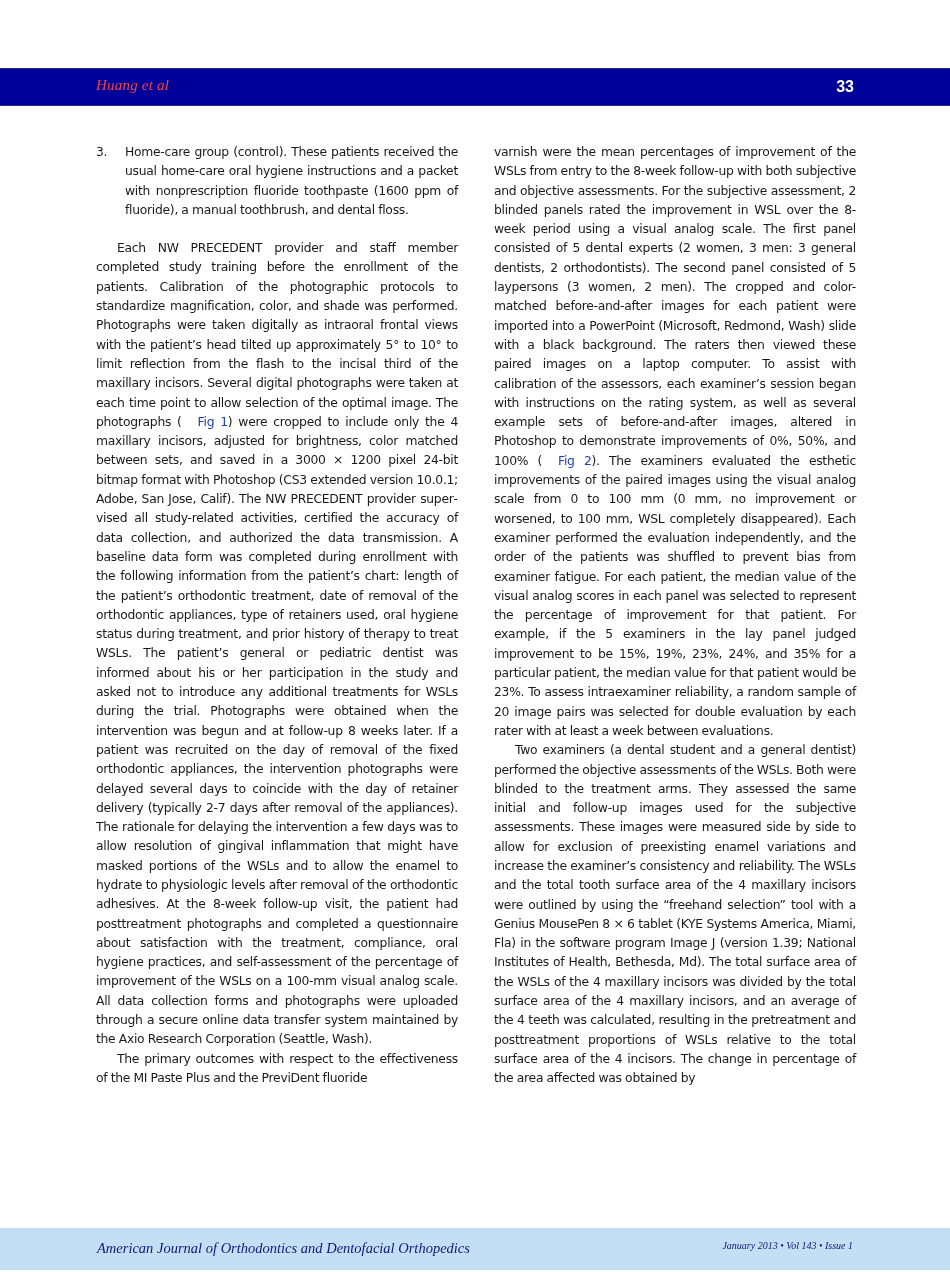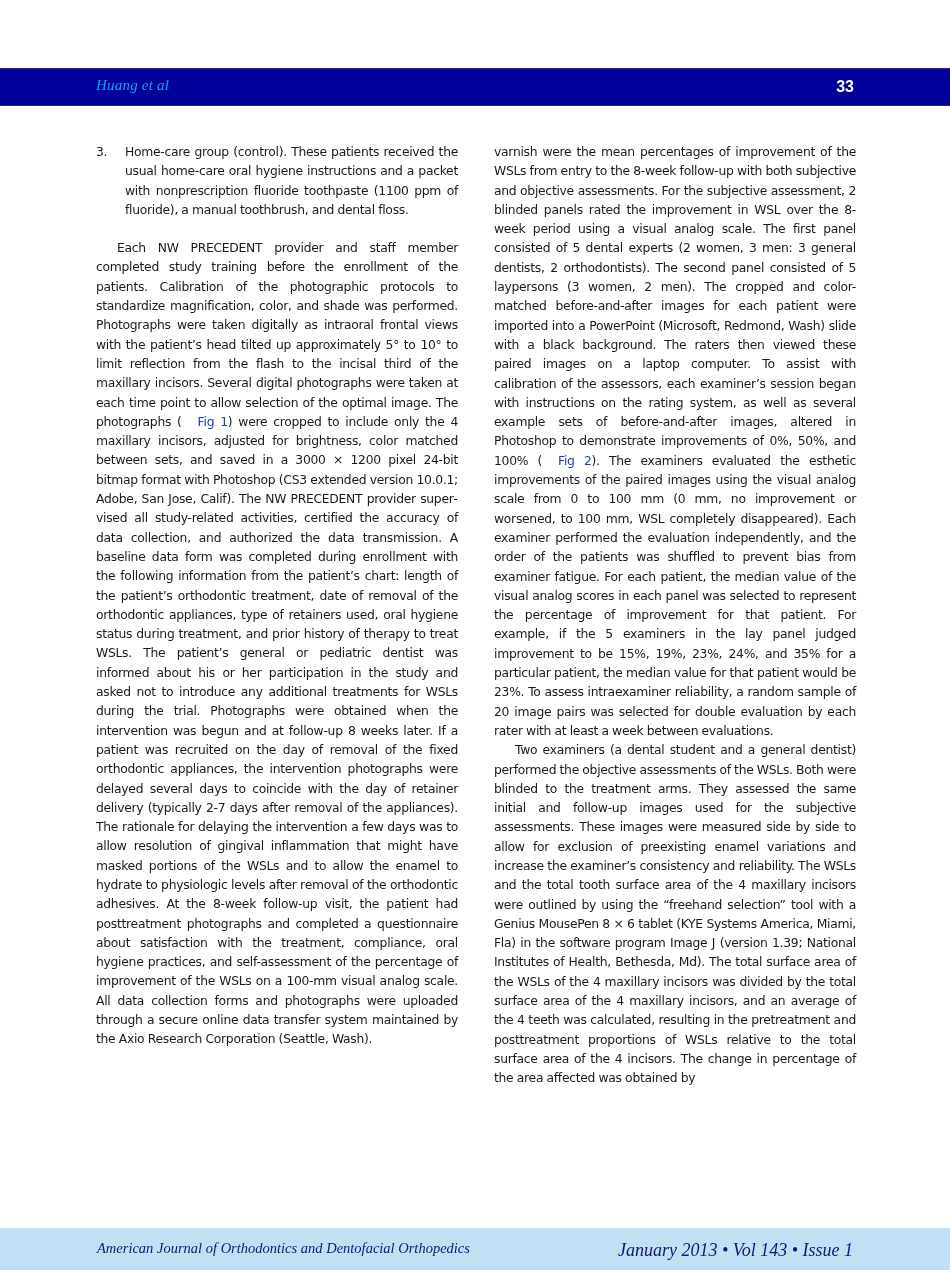--- a/index.html
+++ b/index.html
@@ -17,21 +17,21 @@
       left: 0; top: 68px;
       width: 950px; height: 38px;
       background: #00009a;
       border-top: 1px solid #2a2a7a;
       border-bottom: 1px solid #2a2a7a;
       box-sizing: border-box;
     }
     .running-head {
       position: absolute;
       left: 96px; top: 8px;
-      color: #0ea5e9;
+      color: #ef4444;
       font-family: "Liberation Serif", serif;
       font-style: italic;
       font-size: 15px;
       letter-spacing: 0.2px;
     }
     .page-number {
       position: absolute;
       right: 96px; top: 9px;
       color: #ffffff;
       font-family: "Liberation Sans", sans-serif;
@@ -78,37 +78,38 @@
       font-family: "Liberation Serif", serif;
       font-style: italic;
       font-size: 14.5px;
     }
     .issue-info {
       position: absolute;
       right: 97px; top: 12px;
       color: #16167a;
       font-family: "Liberation Serif", serif;
       font-style: italic;
-      font-size: 18px;
+      font-size: 10px;
     }
   </style>
 </head>
 <body>
 
 <div class="header-bar">
   <span class="running-head">Huang et al</span>
   <span class="page-number">33</span>
 </div>
 
 <div class="column col-left">
   <div class="list-item">
     <span class="list-num">3.</span>
-    <span class="list-text">Home-care group (control). These patients received the usual home-care oral hygiene instructions and a packet with nonprescription fluoride toothpaste (1100 ppm of fluoride), a manual toothbrush, and dental floss.</span>
+    <span class="list-text">Home-care group (control). These patients received the usual home-care oral hygiene instructions and a packet with nonprescription fluoride toothpaste (1600 ppm of fluoride), a manual toothbrush, and dental floss.</span>
   </div>
   <p class="para-first"><span>Each NW PRECEDENT provider and staff member completed study training before the enrollment of the patients. Calibration of the photographic protocols to standardize magnification, color, and shade was per­formed. Photographs were taken digitally as intraoral frontal views with the patient’s head tilted up approxi­mately 5° to 10° to limit reflection from the flash to the incisal third of the maxillary incisors. Several digital photographs were taken at each time point to allow se­lection of the optimal image. The photographs (</span><a class="link">Fig 1</a><span>) were cropped to include only the 4 maxillary incisors, ad­justed for brightness, color matched between sets, and saved in a 3000 × 1200 pixel 24-bit bitmap format with Photoshop (CS3 extended version 10.0.1; Adobe, San Jose, Calif). The NW PRECEDENT provider super­vised all study-related activities, certified the accuracy of data collection, and authorized the data transmission. A baseline data form was completed during enrollment with the following information from the patient’s chart: length of the patient’s orthodontic treatment, date of re­moval of the orthodontic appliances, type of retainers used, oral hygiene status during treatment, and prior history of therapy to treat WSLs. The patient’s general or pediatric dentist was informed about his or her partic­ipation in the study and asked not to introduce any additional treatments for WSLs during the trial. Photo­graphs were obtained when the intervention was begun and at follow-up 8 weeks later. If a patient was recruited on the day of removal of the fixed orthodontic appli­ances, the intervention photographs were delayed sev­eral days to coincide with the day of retainer delivery (typically 2-7 days after removal of the appliances). The rationale for delaying the intervention a few days was to allow resolution of gingival inflammation that might have masked portions of the WSLs and to allow the enamel to hydrate to physiologic levels after removal of the orthodontic adhesives. At the 8-week follow-up visit, the patient had posttreatment photographs and completed a questionnaire about satisfaction with the treatment, compliance, oral hygiene practices, and self-assessment of the percentage of improvement of the WSLs on a 100-mm visual analog scale. All data col­lection forms and photographs were uploaded through a secure online data transfer system maintained by the Axio Research Corporation (Seattle, Wash).</span></p>
+  <p class="para-indent">The primary outcomes with respect to the effective­ness of the MI Paste Plus and the PreviDent fluoride</p>
 </div>
 
 <div class="column col-right">
   <p><span>varnish were the mean percentages of improvement of the WSLs from entry to the 8-week follow-up with both subjective and objective assessments. For the sub­jective assessment, 2 blinded panels rated the improve­ment in WSL over the 8-week period using a visual analog scale. The first panel consisted of 5 dental experts (2 women, 3 men: 3 general dentists, 2 orthodontists). The second panel consisted of 5 laypersons (3 women, 2 men). The cropped and color-matched before-and-af­ter images for each patient were imported into a Power­Point (Microsoft, Redmond, Wash) slide with a black background. The raters then viewed these paired images on a laptop computer. To assist with calibration of the assessors, each examiner’s session began with instruc­tions on the rating system, as well as several example sets of before-and-after images, altered in Photoshop to demonstrate improvements of 0%, 50%, and 100% (</span><a class="link">Fig 2</a><span>). The examiners evaluated the esthetic improve­ments of the paired images using the visual analog scale from 0 to 100 mm (0 mm, no improvement or worsened, to 100 mm, WSL completely disappeared). Each exam­iner performed the evaluation independently, and the order of the patients was shuffled to prevent bias from examiner fatigue. For each patient, the median value of the visual analog scores in each panel was selected to represent the percentage of improvement for that pa­tient. For example, if the 5 examiners in the lay panel judged improvement to be 15%, 19%, 23%, 24%, and 35% for a particular patient, the median value for that patient would be 23%. To assess intraexaminer reliabil­ity, a random sample of 20 image pairs was selected for double evaluation by each rater with at least a week be­tween evaluations.</span></p>
   <p class="para-indent">Two examiners (a dental student and a general dentist) performed the objective assessments of the WSLs. Both were blinded to the treatment arms. They assessed the same initial and follow-up images used for the subjective assessments. These images were measured side by side to allow for exclusion of preexisting enamel variations and increase the exam­iner’s consistency and reliability. The WSLs and the total tooth surface area of the 4 maxillary incisors were outlined by using the “freehand selection” tool with a Genius MousePen 8 × 6 tablet (KYE Systems America, Miami, Fla) in the software program Image J (version 1.39; National Institutes of Health, Be­thesda, Md). The total surface area of the WSLs of the 4 maxillary incisors was divided by the total sur­face area of the 4 maxillary incisors, and an average of the 4 teeth was calculated, resulting in the pretreat­ment and posttreatment proportions of WSLs relative to the total surface area of the 4 incisors. The change in percentage of the area affected was obtained by</p>
 </div>
 
 <div class="footer-bar">
   <span class="journal-name">American Journal of Orthodontics and Dentofacial Orthopedics</span>
   <span class="issue-info">January 2013 • Vol 143 • Issue 1</span>

